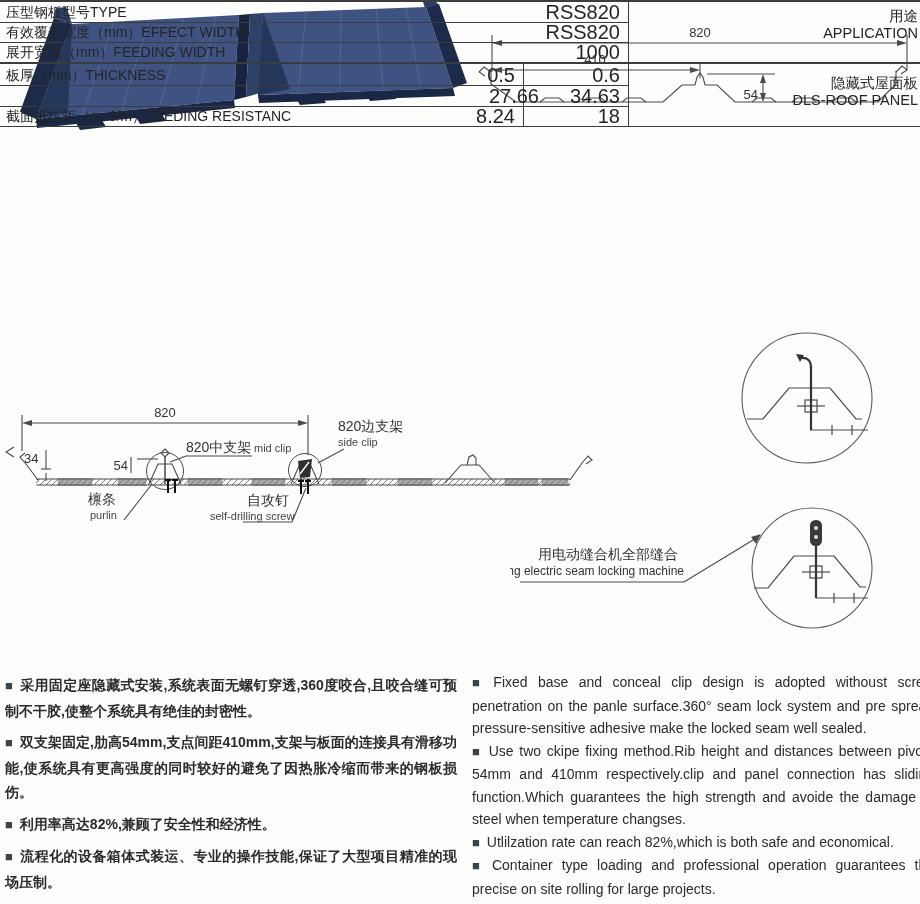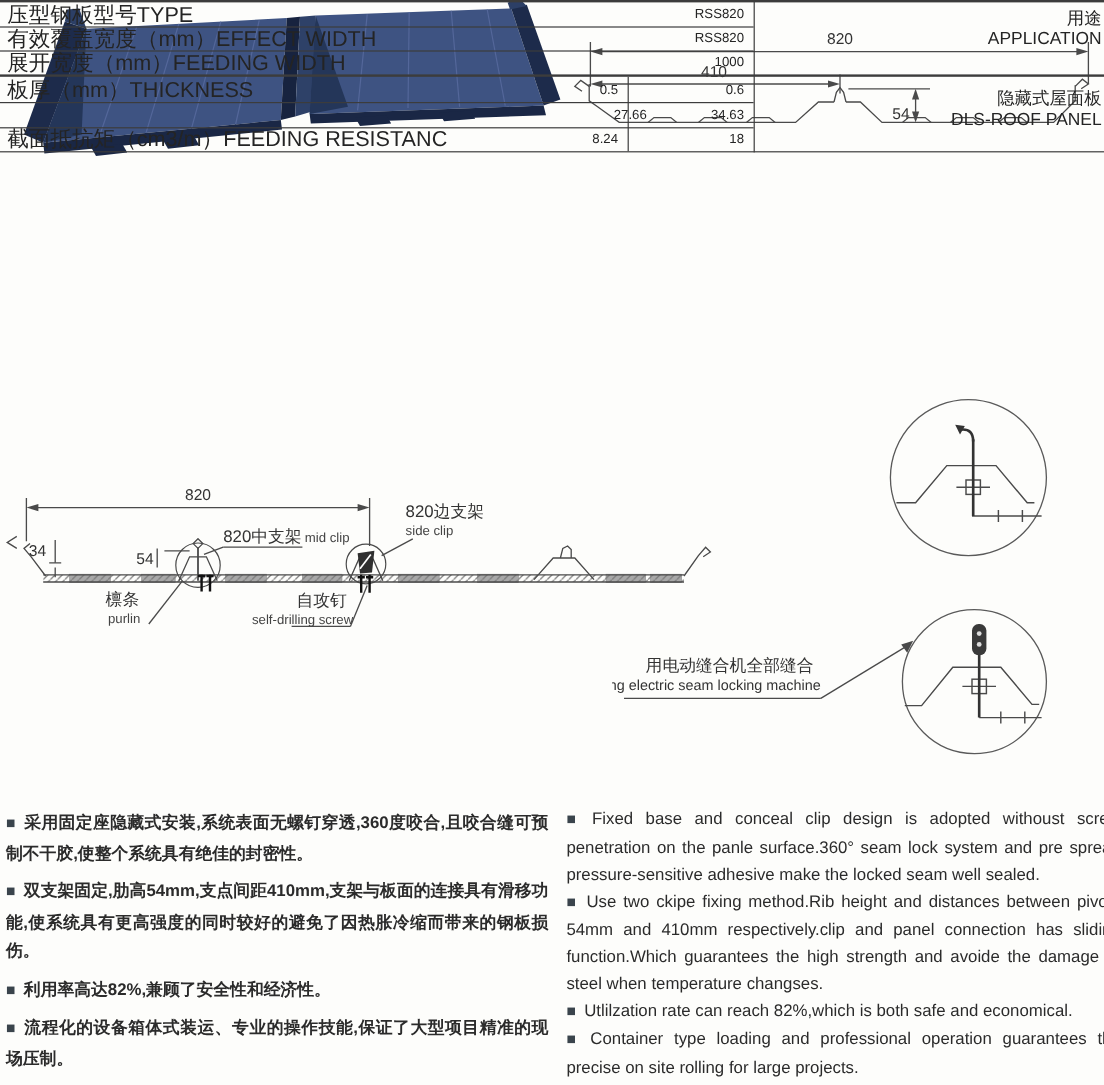--- a/index.html
+++ b/index.html
@@ -7,23 +7,23 @@
     width:920px;height:904px;position:relative;overflow:hidden;
     background:#fdfdfb;
     font-family:"Liberation Sans","DejaVu Sans",sans-serif;
     color:#2e2e2e;
   }
   .abs{position:absolute;}
   
   #spec-table{left:0;top:161px;width:928px;height:127px;}
   .hline{position:absolute;background:#3c3c3c;}
   .vline{position:absolute;background:#3c3c3c;}
-  .cell{position:absolute;font-size:18px;line-height:19px;color:#242424;white-space:nowrap;}
+  .cell{position:absolute;font-size:14px;line-height:19px;color:#242424;white-space:nowrap;}
   .cell.lab{text-align:left;}
-  .cell.val{text-align:right;font-size:11px;}
+  .cell.val{text-align:right;font-size:20px;}
   .cell.side{text-align:right;font-size:14.5px;line-height:17px;white-space:normal;}
   
   .col{position:absolute;text-align:justify;}
   #col-zh{left:5px;top:673px;width:452px;font-weight:bold;}
   #col-zh p{margin:0 0 7px;font-size:14px;line-height:24.5px;color:#2b2b2b;}
   #col-en{left:472px;top:671px;width:462px;}
   #col-en p{margin:0;font-size:14px;line-height:22.5px;color:#2b2b2b;}
   .blt{color:#3a444c;font-size:13px;margin-right:7px;}
   
   svg text{fill:#333;}

